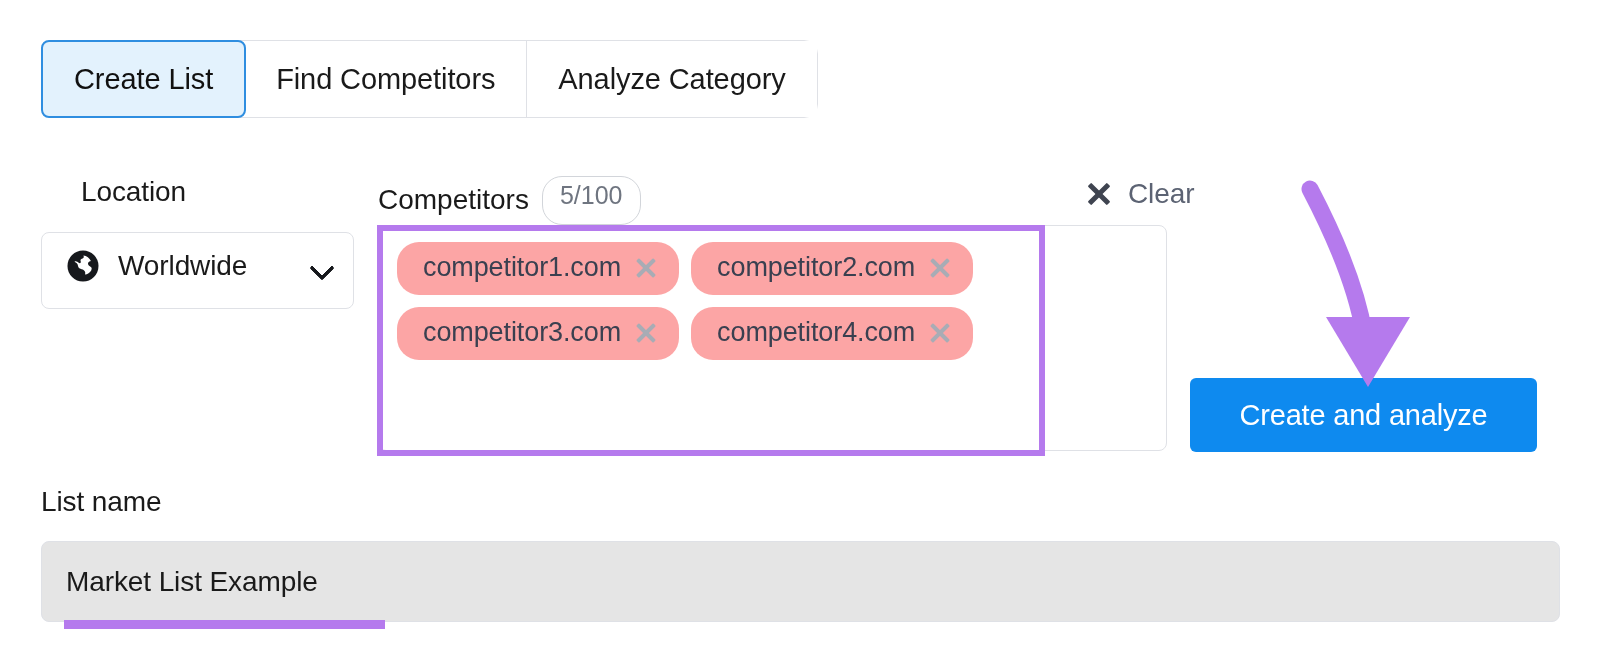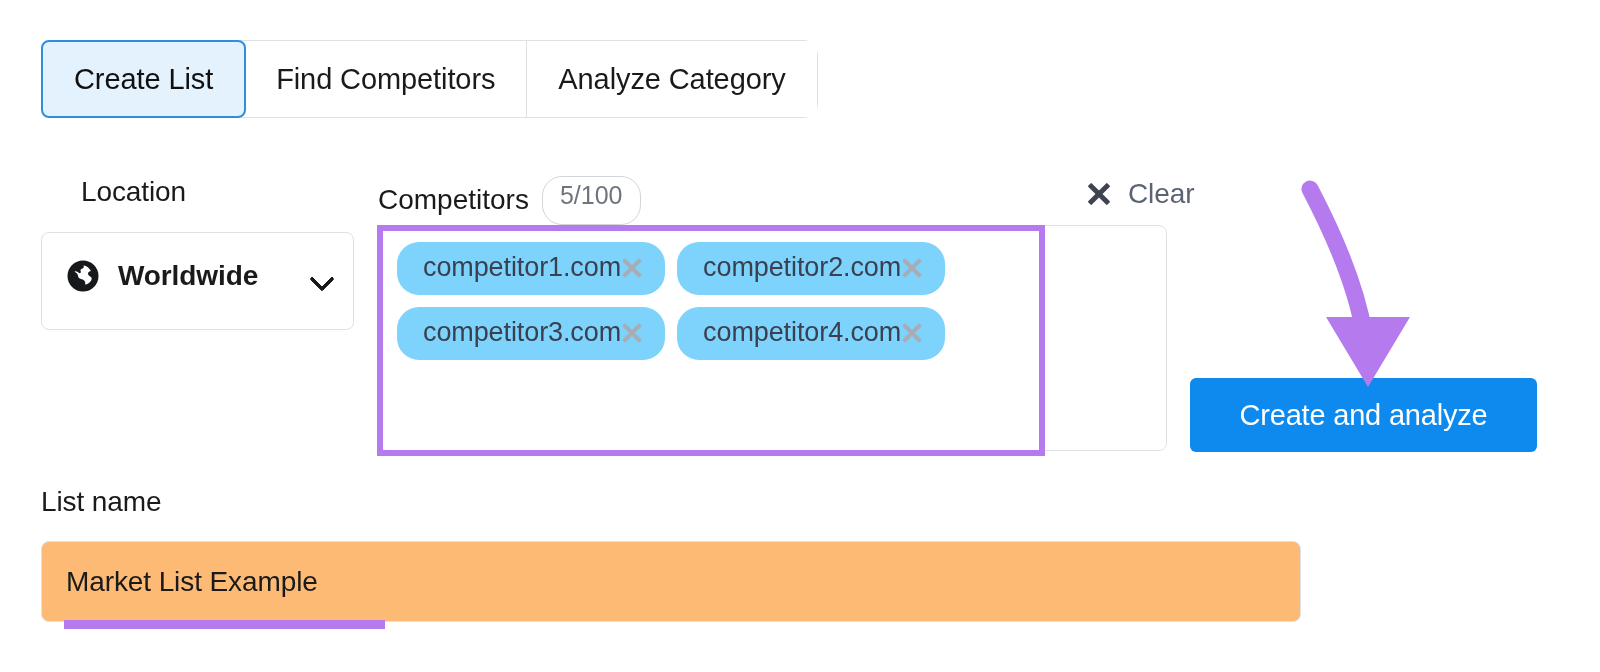--- a/index.html
+++ b/index.html
@@ -124,31 +124,30 @@
     color: #5c6373;
     letter-spacing: -0.1px;
   }
 
   
   .location-select {
     position: absolute;
     left: 41px;
     top: 232px;
     width: 313px;
-    height: 98px;
+    height: 77px;
     border: 1px solid #dfe1e6;
     border-radius: 8px;
     background: #ffffff;
     box-sizing: border-box;
     display: flex;
     align-items: center;
     padding: 0 20px 10px 24px;
     cursor: pointer;
     gap: 18px;
-    font-weight: bold;
   }
   .globe {
     width: 34px;
     height: 34px;
     flex: 0 0 34px;
     display: block;
   }
   .location-value {
     font-size: 28px;
     color: #1a1a1a;
@@ -191,21 +190,22 @@
   .chips {
     display: flex;
     flex-wrap: wrap;
     gap: 12px 12px;
     align-content: flex-start;
     width: 645px;
   }
   .chip {
     display: inline-flex;
     align-items: center;
-    background: #7dd3fc;
+    gap: 14px;
+    background: #fca5a5;
     border-radius: 22px;
     padding: 10px 22px 12px 26px;
     font-size: 27px;
     color: #3a4050;
     letter-spacing: -0.1px;
     white-space: nowrap;
   }
   .chip .chip-x {
     width: 22px;
     height: 22px;
@@ -226,25 +226,25 @@
     border-radius: 1px;
   }
   .chip .chip-x::before { transform: translate(-50%,-50%) rotate(45deg); }
   .chip .chip-x::after  { transform: translate(-50%,-50%) rotate(-45deg); }
 
   
   .listname-input {
     position: absolute;
     left: 41px;
     top: 541px;
-    width: 1260px;
+    width: 1519px;
     height: 81px;
     border: 1px solid #dfe1e6;
     border-radius: 8px;
-    background: #fdba74;
+    background: #e5e5e5;
     box-sizing: border-box;
     display: flex;
     align-items: center;
     padding: 0 24px;
     cursor: text;
   }
   .listname-value {
     font-size: 28px;
     color: #1a1a1a;
     letter-spacing: -0.1px;

